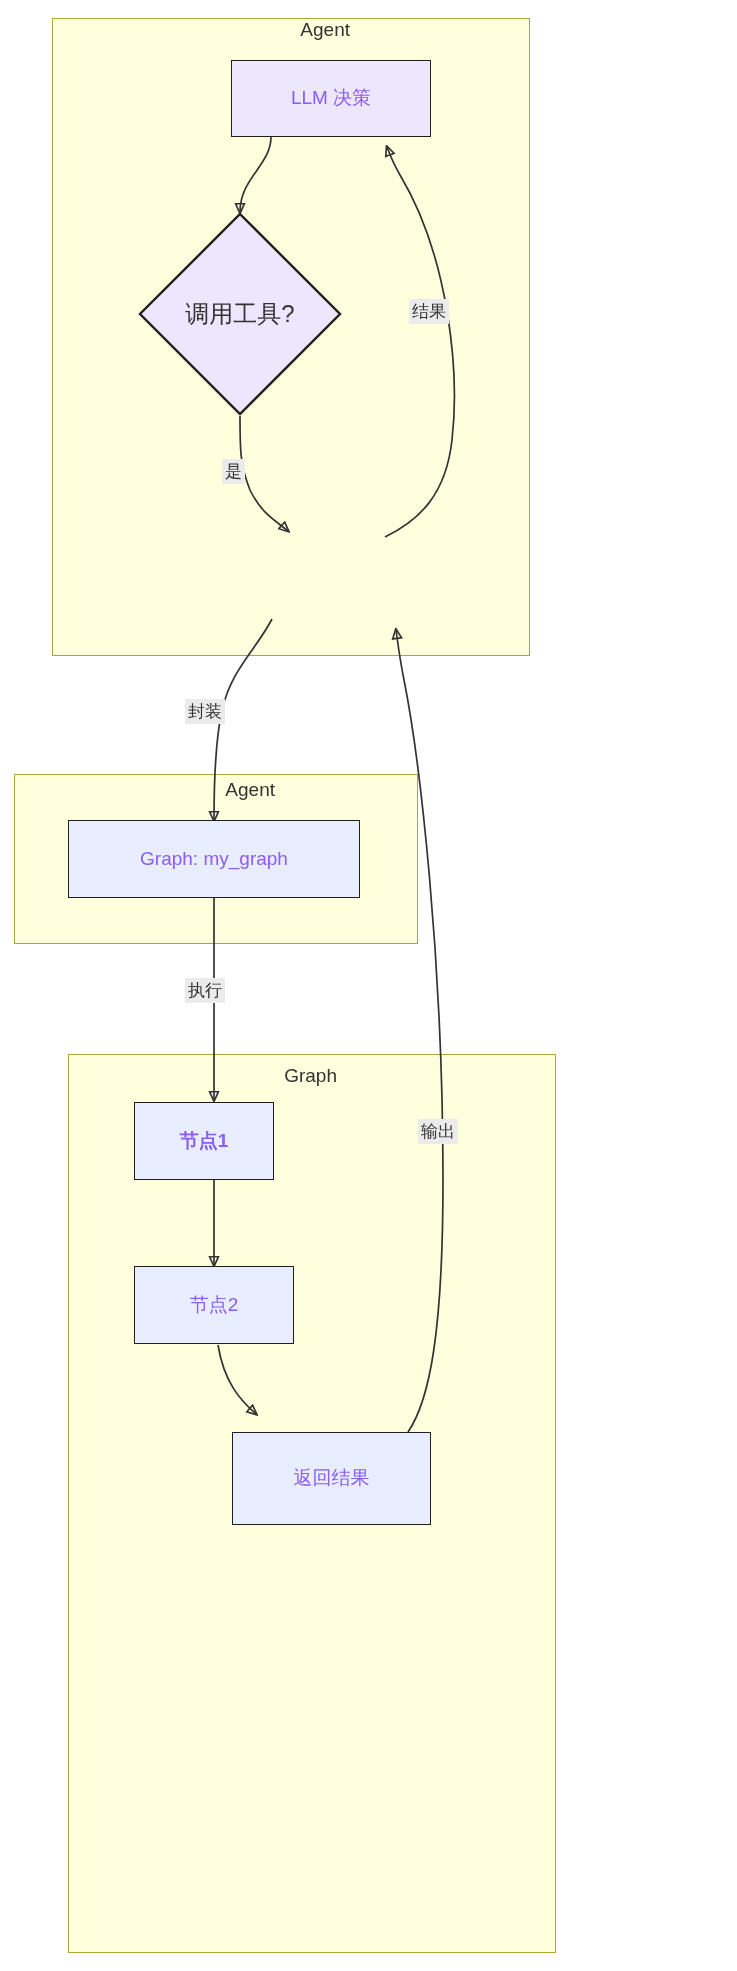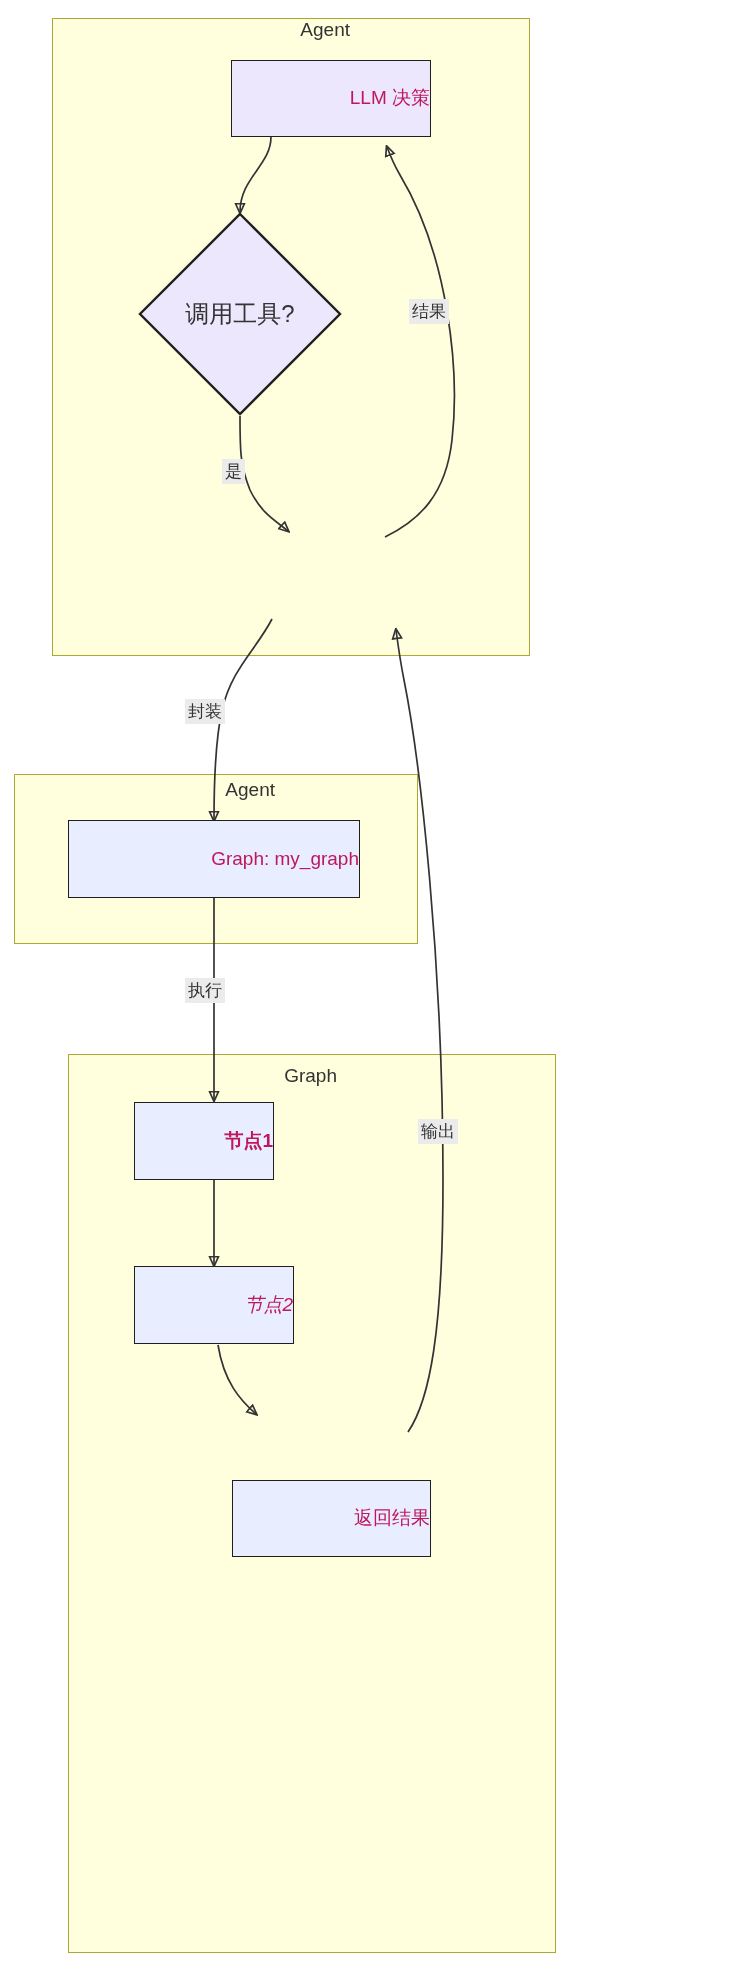--- a/index.html
+++ b/index.html
@@ -1,21 +1,21 @@
 <!DOCTYPE html>
 <html><head>
 <meta charset="utf-8">
 <style>
   html,body{margin:0;padding:0;background:#ffffff;}
   body{font-family:"Liberation Sans","DejaVu Sans",sans-serif;}
   #canvas{position:relative;width:737px;height:1971px;overflow:hidden;background:#ffffff;}
   .subgraph{position:absolute;background:#ffffde;border:1px solid #aaaa33;box-sizing:border-box;}
   .subgraph-title{position:absolute;font-size:19px;color:#333333;white-space:nowrap;text-align:right;}
-  .node{position:absolute;box-sizing:border-box;display:flex;align-items:center;justify-content:flex-end;
-        font-size:19px;color:#be185d;text-align:center;line-height:1.2;}
+  .node{position:absolute;box-sizing:border-box;display:flex;align-items:center;justify-content:center;
+        font-size:19px;color:#8b5cf6;text-align:center;line-height:1.2;}
   .node.proc{border:1.4px solid #1f1f1f;}
   .n-purple{background:#ece7fd;border-color:#1f1f1f;}
   .n-green{background:#d7f2e3;border-color:#1f1f1f;}
   .n-blue{background:#e8eeff;border-color:#1f1f1f;}
   .diamond-wrap{position:absolute;}
   .diamond-wrap svg{position:absolute;left:0;top:0;overflow:visible;}
   .diamond-label{position:absolute;width:100%;height:100%;display:flex;align-items:center;
                  justify-content:center;font-size:24px;color:#333333;}
   .edge-label{position:absolute;background:#ebebeb;color:#333333;font-size:17px;
               padding:2px 3px;white-space:nowrap;line-height:1.25;}
@@ -73,25 +73,25 @@
 
 
   <div class="node proc n-blue" style="left:68px;top:820px;width:292px;height:78px;">
     <span>Graph: my_graph</span>
   </div>
 
   <div class="node proc n-blue" style="left:134px;top:1102px;width:140px;height:78px;font-weight:bold;">
     <span>节点1</span>
   </div>
 
-  <div class="node proc n-blue" style="left:134px;top:1266px;width:160px;height:78px;font-style:italic;">
+  <div class="node proc n-blue" style="left:134px;top:1266px;width:160px;height:78px;">
     <span>节点2</span>
   </div>
 
-  <div class="node proc n-blue" style="left:232px;top:1432px;width:199px;height:77px;margin-top:48px;">
+  <div class="node proc n-blue" style="left:232px;top:1432px;width:199px;height:93px;">
     <span>返回结果</span>
   </div>
 
   <div class="edge-label" style="left:409px;top:299px;text-align:right;">结果</div>
 
   <div class="edge-label" style="left:222px;top:459px;">是</div>
 
   <div class="edge-label" style="left:185px;top:699px;">封装</div>
 
   <div class="edge-label" style="left:185px;top:978px;">执行</div>

